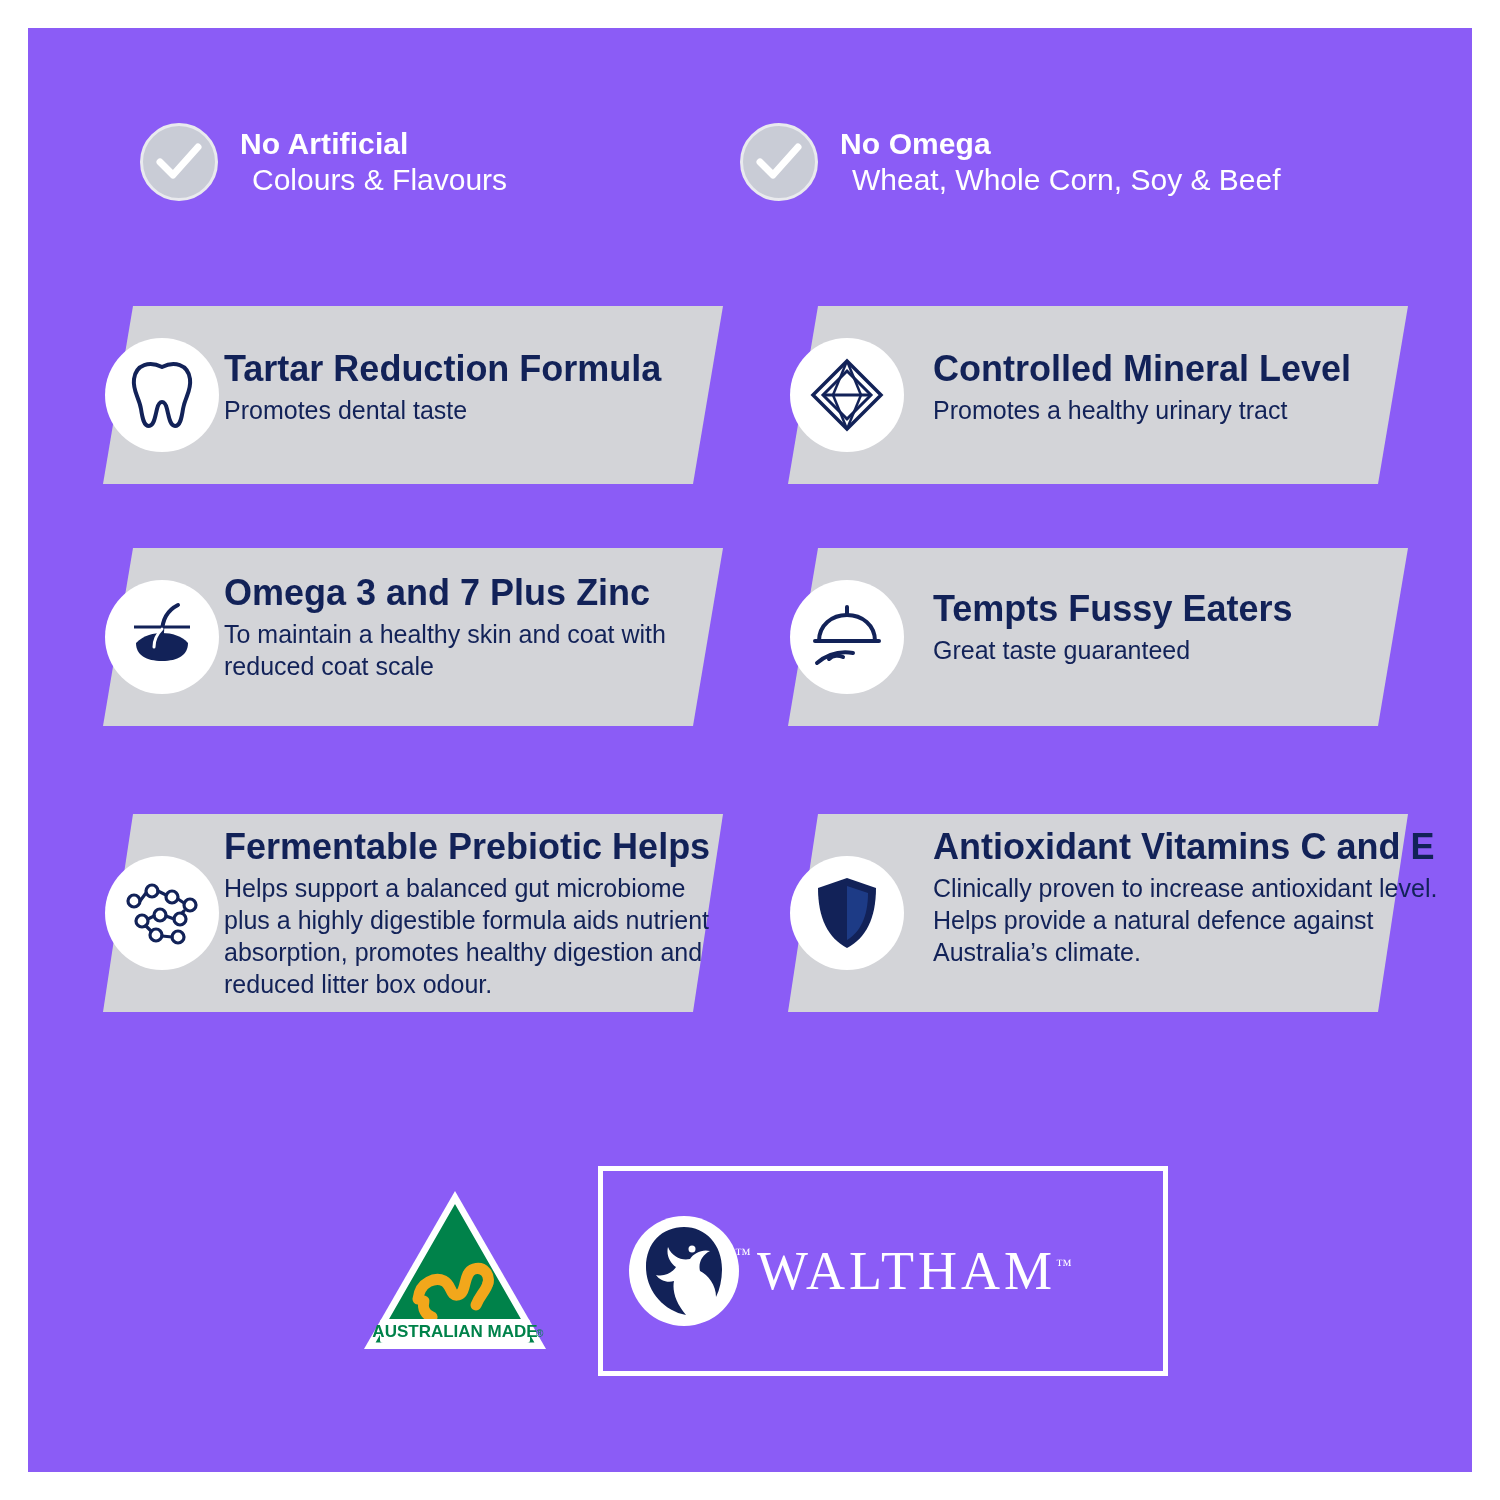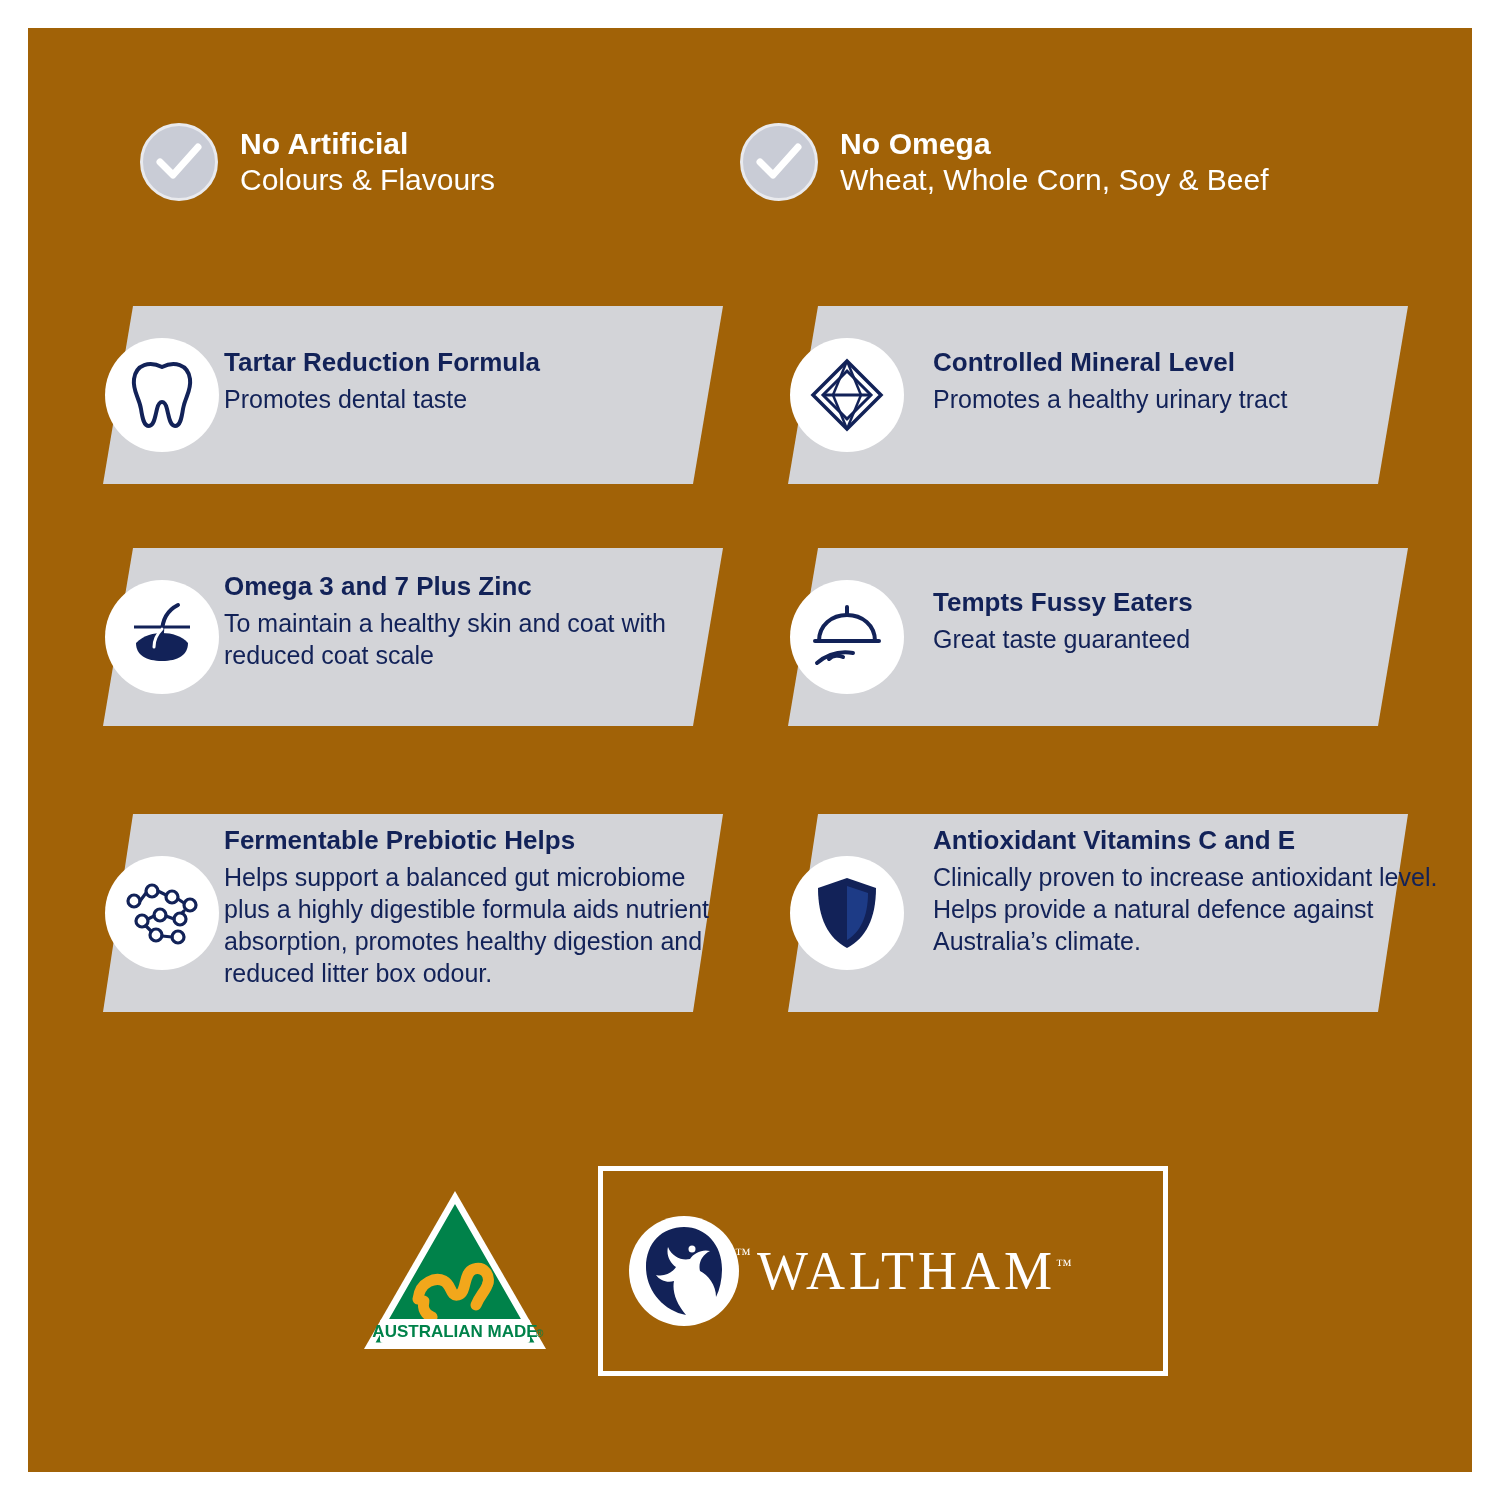--- a/index.html
+++ b/index.html
@@ -16,21 +16,21 @@
     height: 1500px;
     background: #ffffff;
     overflow: hidden;
   }
   #panel {
     position: absolute;
     left: 28px;
     top: 28px;
     width: 1444px;
     height: 1444px;
-    background: #a16207;
+    background: #8b5cf6;
   }
 
   
   .claims-row {
     position: absolute;
     left: 0;
     top: 95px;
     width: 100%;
     height: 130px;
   }
@@ -60,20 +60,21 @@
     color: #ffffff;
     font-size: 30px;
     font-weight: bold;
     letter-spacing: 0.1px;
   }
   .claim-sub {
     color: #ffffff;
     font-size: 30px;
     font-weight: normal;
     margin-top: 2px;
+    margin-left: 12px;
   }
 
   
   .features {
     position: absolute;
     left: 0;
     top: 258px;
     width: 100%;
   }
   .feature {
@@ -107,21 +108,21 @@
 
   .f-text {
     position: absolute;
     top: 34px;
   }
   .f-left .f-text  { left: 196px; width: 500px; }
   .f-right .f-text { left: 905px; width: 510px; }
 
   .f-title {
     color: #122258;
-    font-size: 26px;
+    font-size: 36px;
     font-weight: bold;
     line-height: 1.15;
     margin-bottom: 5px;
   }
   .f-desc {
     color: #122258;
     font-size: 25px;
     line-height: 1.28;
   }
 

